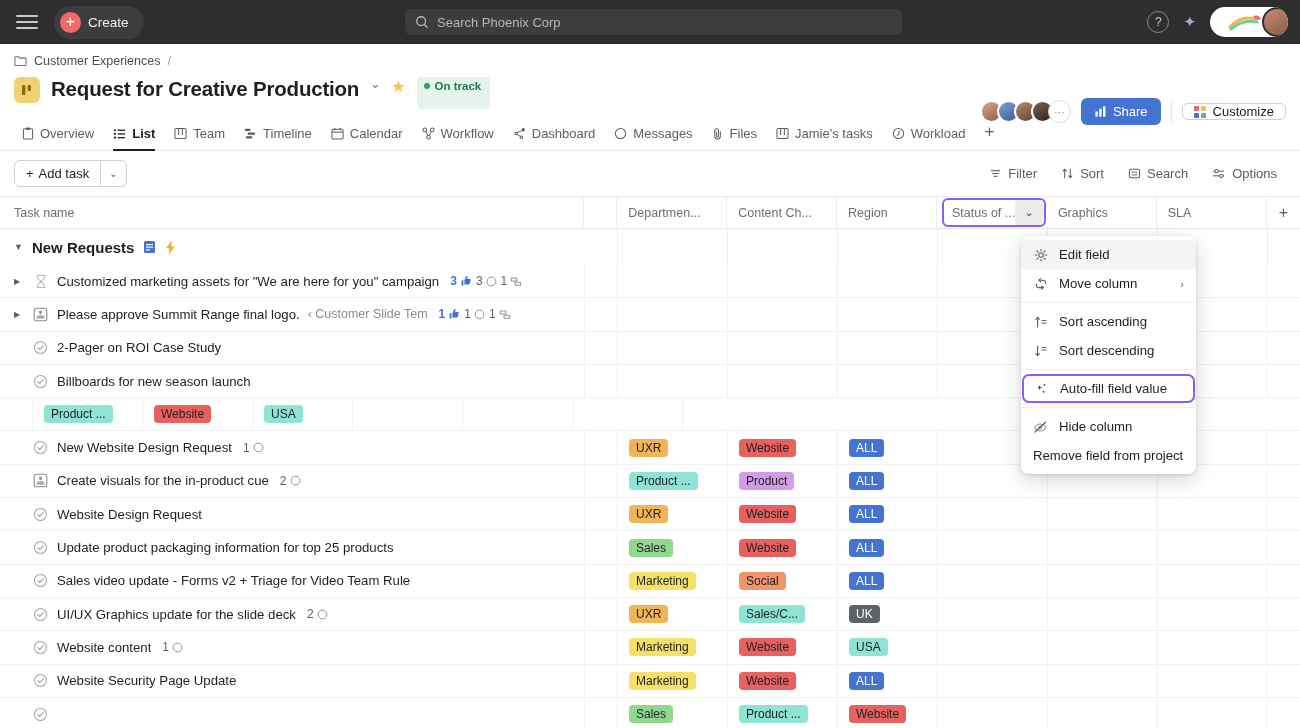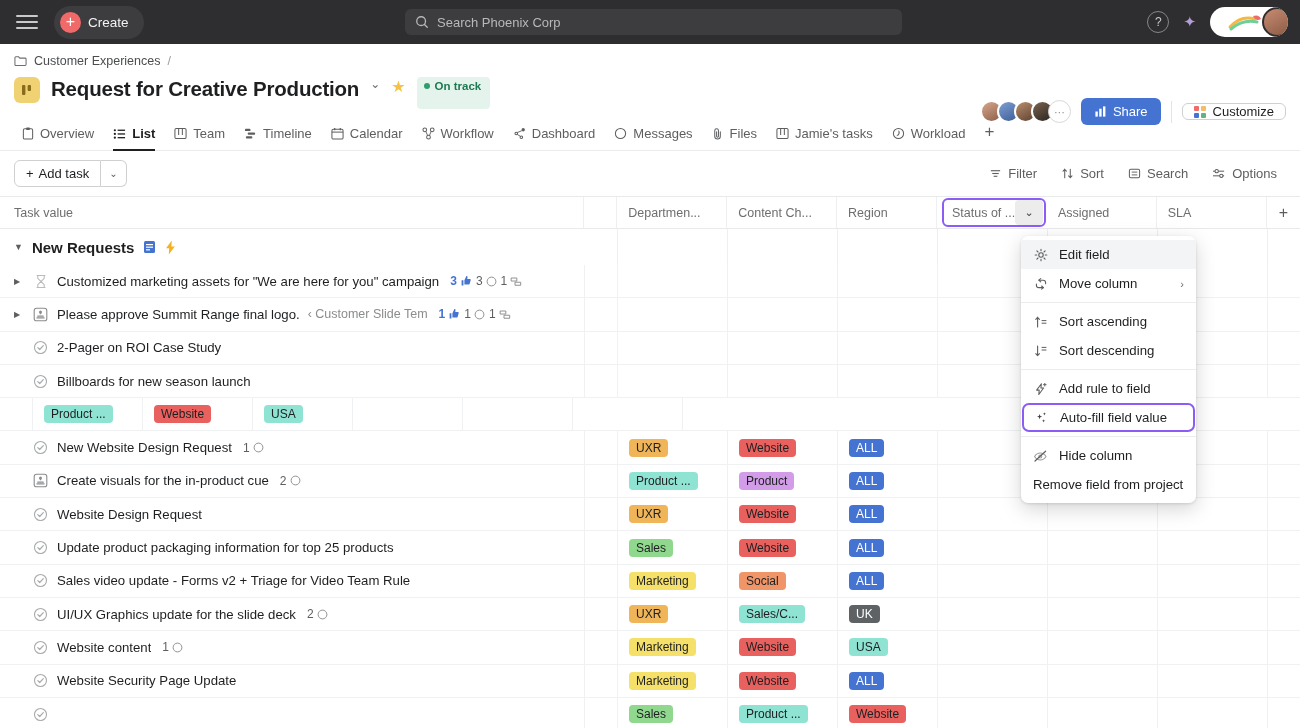--- a/index.html
+++ b/index.html
@@ -429,34 +429,34 @@
         <circle cx="10" cy="9.5" r="1.8" fill="#fff" stroke="#5d5e60" stroke-width="1.1"></circle>
       </svg>
       <span>Options</span>
     </div>
   </div>
 </div>
 
 <div class="grid">
 
   <div class="grid-head">
-    <div class="col c-task">Task value</div>
+    <div class="col c-task">Task name</div>
     <div class="col c-blank"></div>
     <div class="col c-dept">Departmen...</div>
     <div class="col c-chan">Content Ch...</div>
     <div class="col c-reg">Region</div>
 
     <div class="stat-head-wrap">
       <div class="stat-head">
         <span class="lbl">Status of ...</span>
         <span class="cbtn">⌄</span>
       </div>
     </div>
 
-    <div class="col c-asg">Assigned</div>
+    <div class="col c-asg">Graphics</div>
     <div class="col c-sla">SLA</div>
     <div class="col c-plus">+</div>
   </div>
 
   <div class="group-row">
     <div class="group-left">
       <span class="group-caret">▼</span>
       <span class="group-title">New Requests</span>
       <span class="g-ico">
         <svg width="13" height="14" viewBox="0 0 13 14">
@@ -937,29 +937,20 @@
         <path d="M3.6 2v9.6M3.6 11.6l-1.8-1.9M3.6 11.6l1.8-1.9" stroke="#5d5e60" stroke-width="1.1" fill="none" stroke-linecap="round"></path>
         <line x1="7.6" y1="3.4" x2="12.4" y2="3.4" stroke="#5d5e60" stroke-width="1"></line>
         <line x1="7.6" y1="6" x2="12.4" y2="6" stroke="#5d5e60" stroke-width="1"></line>
       </svg>
     </span>
     <span>Sort descending</span>
   </div>
 
   <div class="mdiv"></div>
 
-  <div class="mi">
-    <span class="mi-ico">
-      <svg width="14" height="14" viewBox="0 0 14 14">
-        <path d="M7.4 1.8L2.6 8.1h2.6l-0.4 4.4 4.8-6.5H6.9z" fill="none" stroke="#5d5e60" stroke-width="1.05" stroke-linejoin="round"></path>
-        <path d="M10.8 1.4v2.6M9.5 2.7h2.6" stroke="#5d5e60" stroke-width="1" stroke-linecap="round"></path>
-      </svg>
-    </span>
-    <span>Add rule to field</span>
-  </div>
 
   <div class="mi boxed">
     <span class="mi-ico">
       <svg width="14" height="14" viewBox="0 0 14 14">
         <path d="M4.6 3l.7 1.9 1.9.7-1.9.7-.7 1.9-.7-1.9L2 5.6l1.9-.7z" fill="#3f4245"></path>
         <path d="M9.4 1.2l.45 1.2 1.2.45-1.2.45-.45 1.2-.45-1.2-1.2-.45 1.2-.45z" fill="#3f4245"></path>
         <path d="M8.6 8.2l.45 1.2 1.2.45-1.2.45-.45 1.2-.45-1.2-1.2-.45 1.2-.45z" fill="#3f4245"></path>
       </svg>
     </span>
     <span>Auto-fill field value</span>

